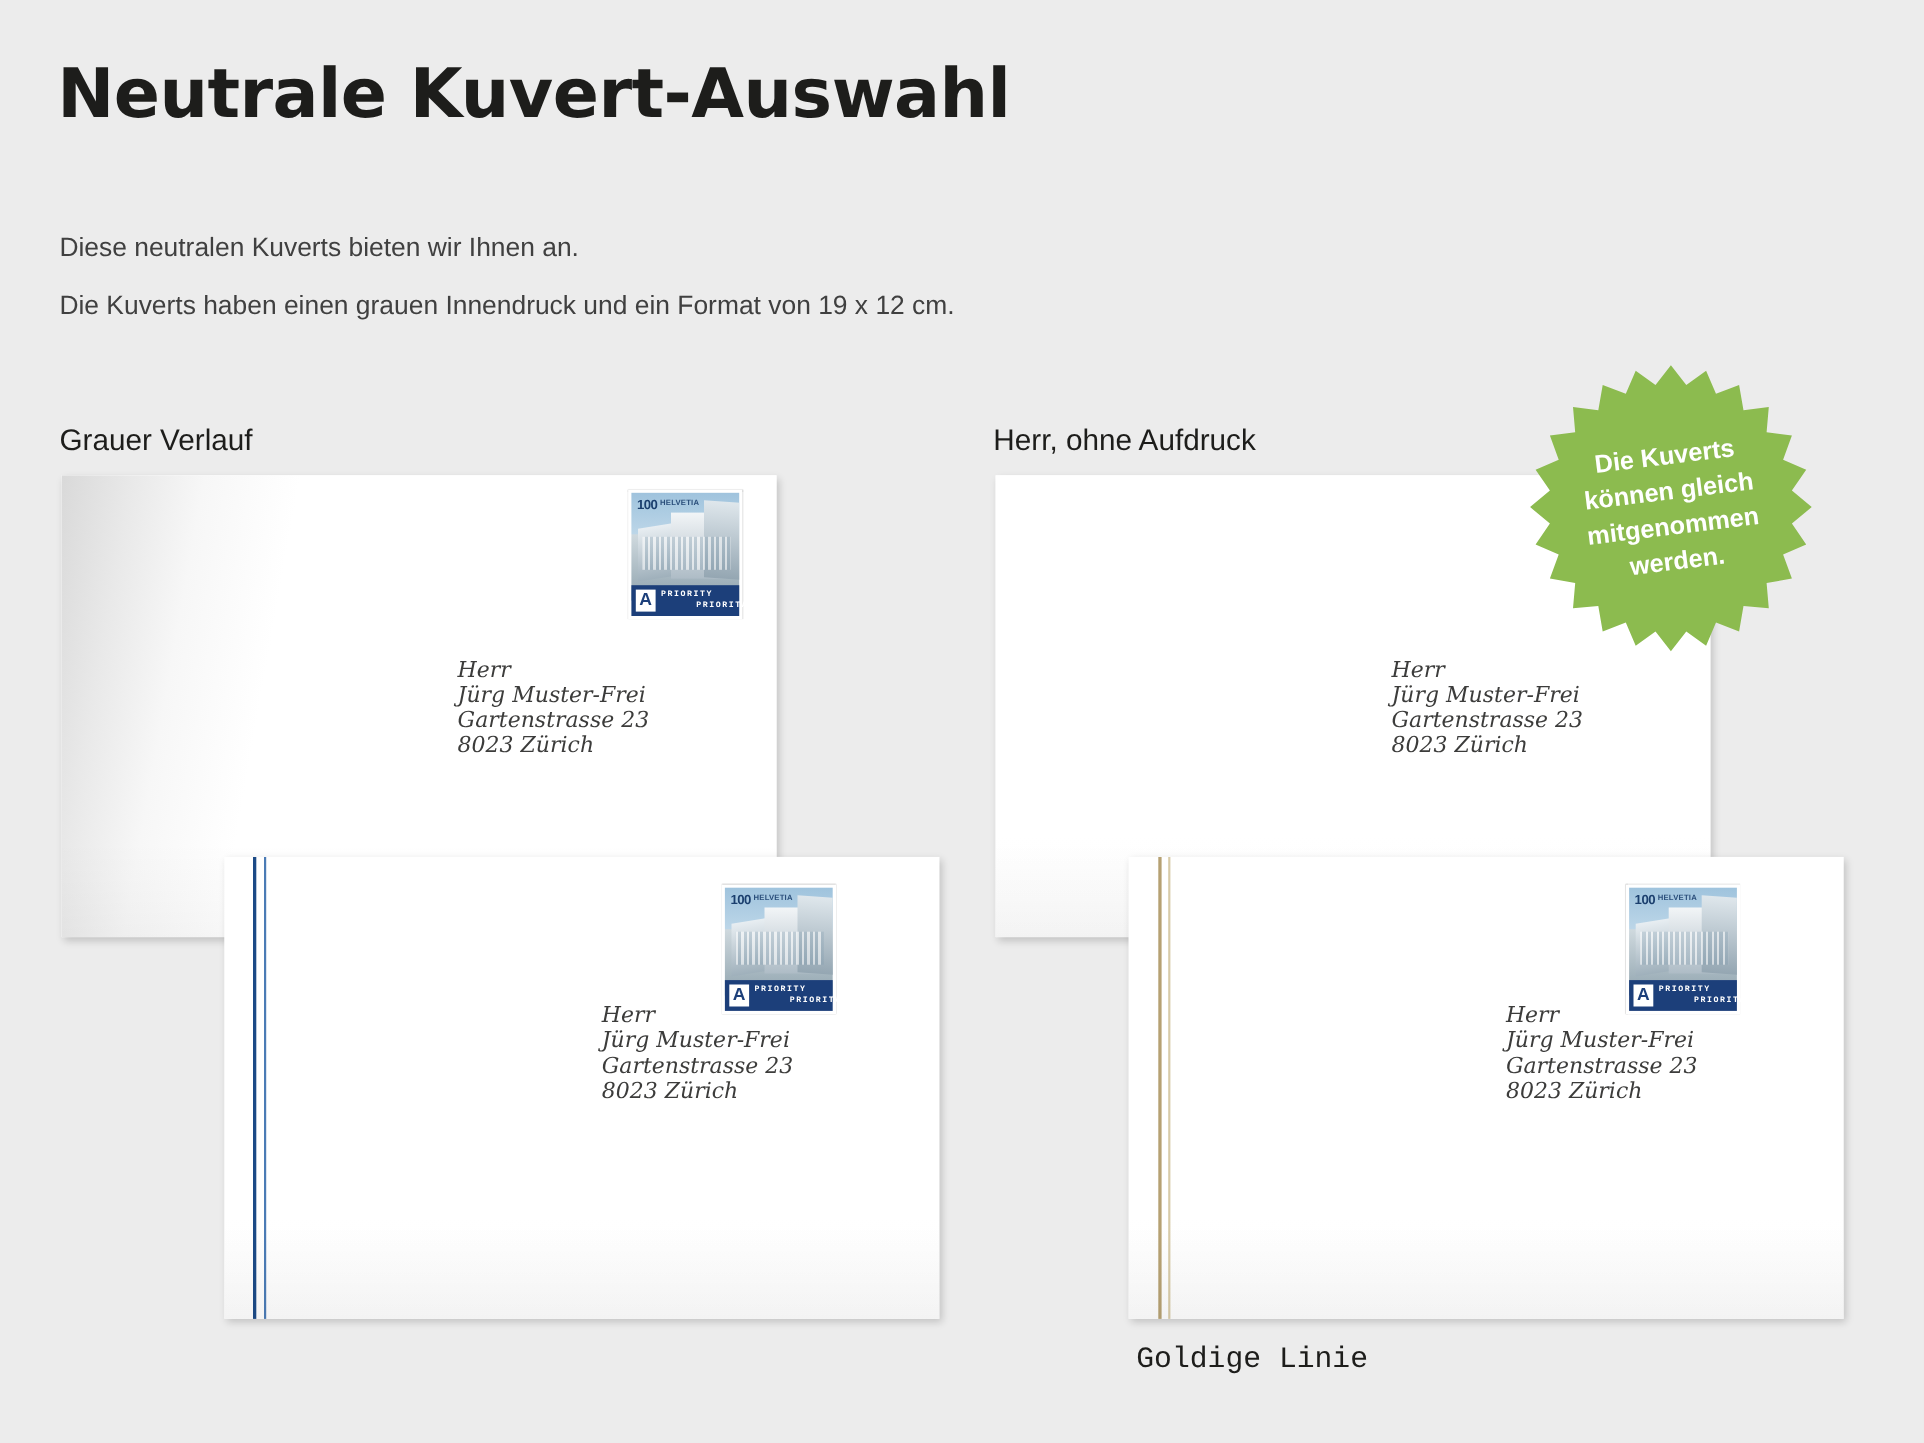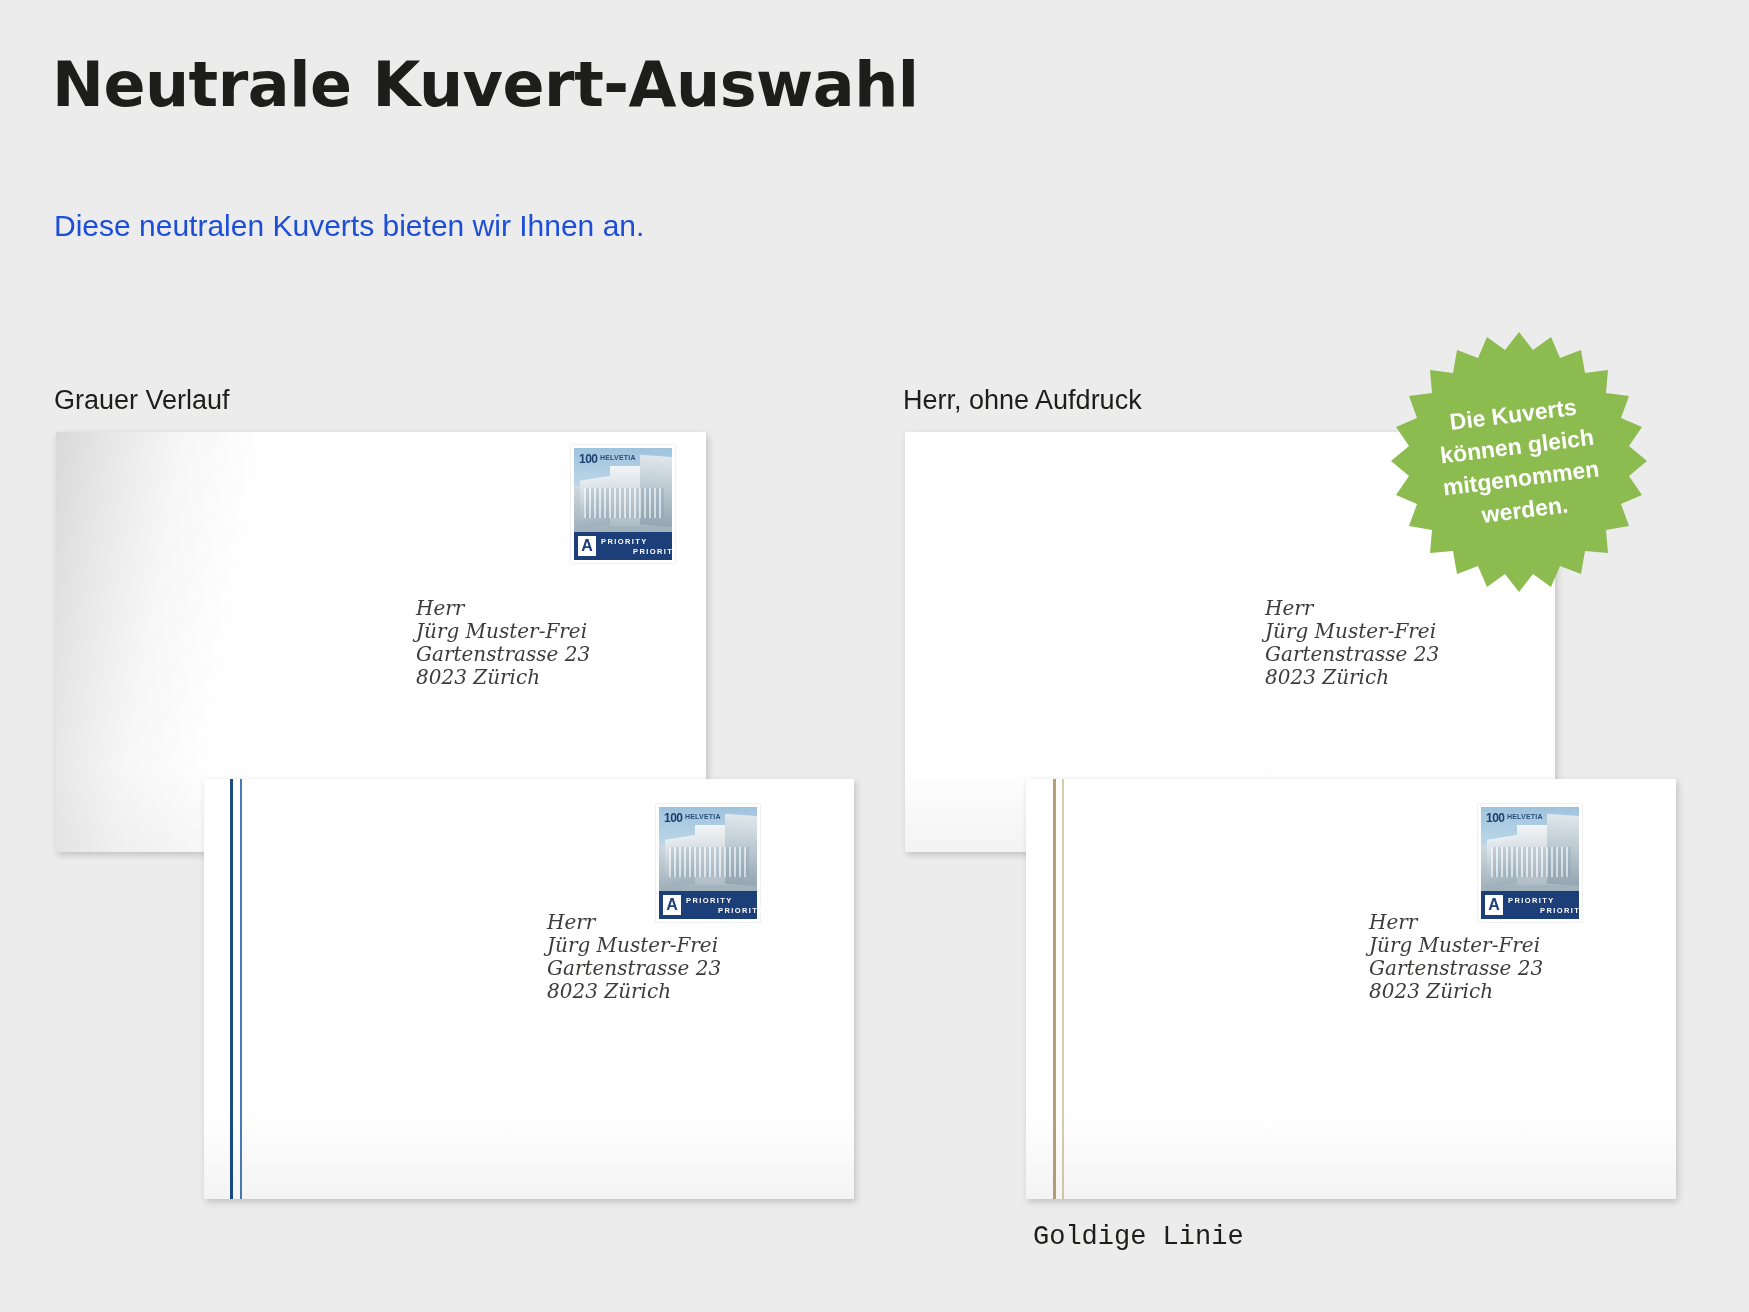--- a/index.html
+++ b/index.html
@@ -30,23 +30,23 @@
     font-size: 62px;
     font-weight: bold;
     letter-spacing: -0.5px;
     color: #1d1d1b;
     white-space: nowrap;
   }
   .subtitle {
     position: absolute;
     left: 54px;
     top: 200px;
-    font-size: 30px;
+    font-size: 24px;
     line-height: 52px;
-    color: #1d4ed8;
+    color: #404040;
     white-space: nowrap;
   }
 
   
   .caption {
     position: absolute;
     font-size: 27px;
     color: #1d1d1b;
     white-space: nowrap;
   }
@@ -191,21 +191,21 @@
     color: #1c3f7a;
     font-family: "Liberation Sans", sans-serif;
     font-weight: bold;
     font-size: 16px;
     line-height: 20px;
     text-align: center;
   }
   .prio-t1, .prio-t2 {
     position: absolute;
     left: 27px;
-    font-family: Liberation Sans, sans-serif;
+    font-family: Liberation Mono, monospace;
     font-size: 7.5px;
     font-weight: bold;
     letter-spacing: 1.4px;
     color: #ffffff;
   }
   .prio-t1 { top: 5px; }
   .prio-t2 { top: 15px; margin-left: 32px; }
 
   .stamp-pos-1 { left: 515px; top: 13px; }
   .stamp-pos-2 { left: 452px; top: 25px; }
@@ -239,20 +239,21 @@
 </style>
 </head>
 <body>
 
 <div class="page">
 
   <div class="title">Neutrale Kuvert-Auswahl</div>
 
   <div class="subtitle">
     <div>Diese neutralen Kuverts bieten wir Ihnen an.</div>
+    <div>Die Kuverts haben einen grauen Innendruck und ein Format von 19 x 12 cm.</div>
   </div>
 
   <div class="caption cap-gray">Grauer Verlauf</div>
   <div class="caption cap-white">Herr, ohne Aufdruck</div>
   <div class="caption cap-blue">Dunkelblaue Linie</div>
   <div class="caption cap-gold">Goldige Linie</div>
 
   <div class="envelope env-gray">
     <div class="gray-wash"></div>
     <div class="flap-shadow"></div>

